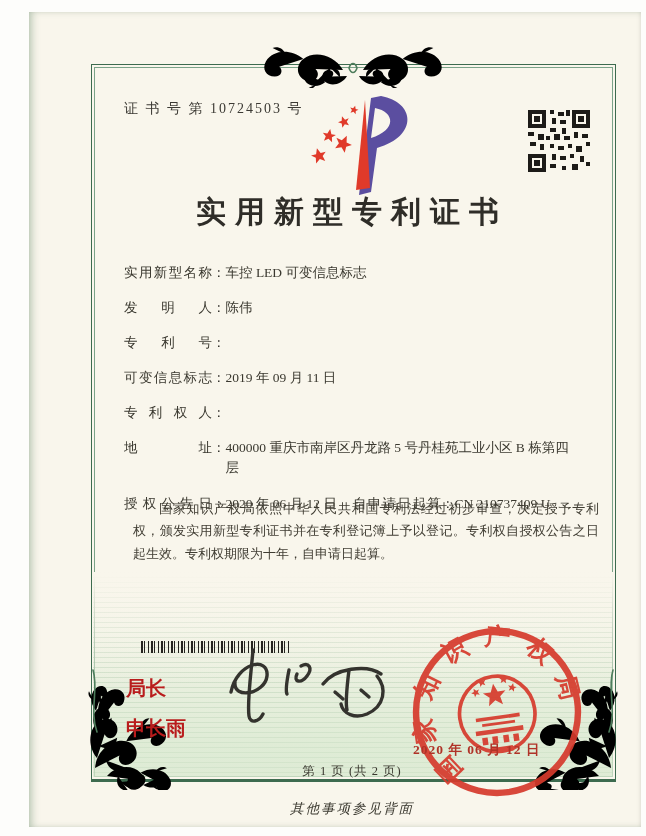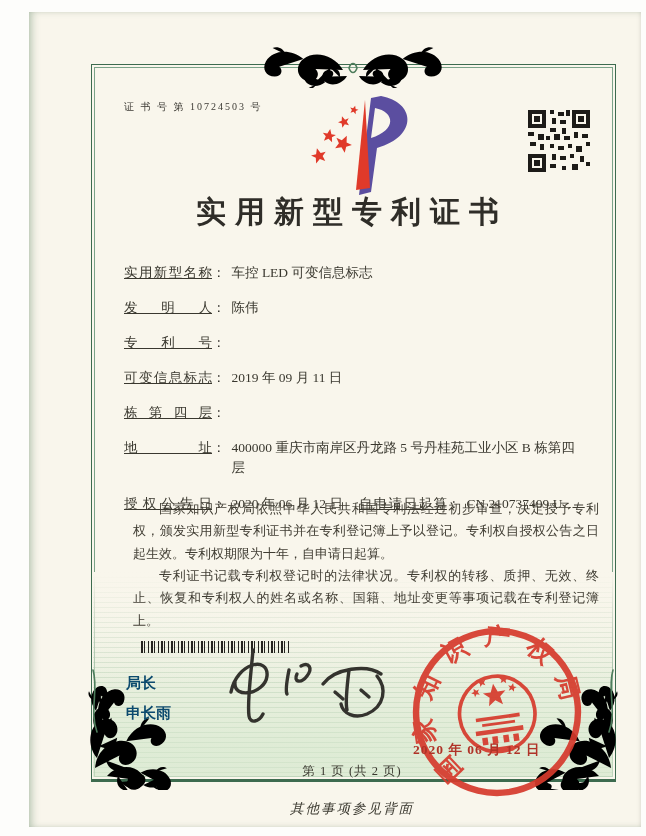--- a/index.html
+++ b/index.html
@@ -21,49 +21,49 @@
     content:"";position:absolute;inset:2px;border:1px solid #7ba389;pointer-events:none;
   }
   .guilloche{
     position:absolute;left:64px;top:560px;width:520px;height:205px;
     background-image:
       linear-gradient(180deg,#f9f6ec 0%,rgba(249,246,236,0) 55%),
       linear-gradient(180deg,rgba(214,232,206,0) 0%,rgba(214,232,206,.75) 85%),
       repeating-linear-gradient(180deg,rgba(96,148,106,.30) 0px,rgba(96,148,106,.30) 1px,rgba(96,148,106,0) 1px,rgba(96,148,106,0) 5px);
   }
   .cert-no{
-    position:absolute;left:95px;top:88px;font-size:10px;letter-spacing:2px;color:#3c3a34;
+    position:absolute;left:95px;top:88px;font-size:14px;letter-spacing:2px;color:#3c3a34;
   }
   .logo{position:absolute;left:270px;top:80px;}
   .qr{position:absolute;left:497px;top:96px;}
   .title{
     position:absolute;left:0;top:180px;width:646px;text-align:center;
     font-size:30px;font-weight:600;letter-spacing:9px;color:#2f2d28;
   }
   .fields{position:absolute;left:95px;top:251px;width:468px;font-size:13.5px;}
   .frow{display:flex;align-items:flex-start;height:35px;line-height:1.45;}
   .frow.addr{height:56px;}
-  .lab{display:inline-block;width:88px;text-align:justify;text-align-last:justify;flex:0 0 88px;color:#3a382f;text-decoration:underline;}
+  .lab{display:inline-block;width:88px;text-align:justify;text-align-last:justify;flex:0 0 88px;color:#3a382f;}
   .colon{flex:0 0 auto;}
-  .val{margin-left:6px;color:#3a382f;}
+  .val{margin-left:0;color:#3a382f;}
   .frow.addr .val{width:352px;}
   .pair2{margin-left:16px;display:flex;}
   .paras{
     position:absolute;left:104px;top:486px;width:466px;
     font-size:13px;line-height:1.72;color:#403d33;text-align:justify;
   }
   .paras p{margin:0;text-indent:2em;}
   .barcode{
     position:absolute;left:112px;top:629px;width:148px;height:12px;
     background:repeating-linear-gradient(90deg,#26241f 0 2px,transparent 2px 3px,#26241f 3px 4px,transparent 4px 7px,#26241f 7px 8px,transparent 8px 10px);
   }
   .signer{
     position:absolute;left:97px;top:656px;
     font-family:"Liberation Sans","DejaVu Sans",sans-serif;
-    font-size:15px;font-weight:bold;color:#0c4a6e;line-height:2.0;
+    font-size:20px;font-weight:bold;color:#b91c1c;line-height:2.0;
   }
   .signature{position:absolute;left:188px;top:632px;}
   .seal{position:absolute;left:376px;top:608px;}
   .seal-date{
     position:absolute;left:384px;top:729px;font-size:13.5px;font-weight:bold;
     color:#b03328;letter-spacing:1px;
   }
   .page-num{
     position:absolute;left:0;top:751px;width:646px;text-align:center;
     font-size:12.5px;color:#3a382f;letter-spacing:1px;
@@ -192,21 +192,21 @@
     <div class="frow">
       <span class="lab">专利号</span>
         <span class="colon">：</span>
     </div>
     <div class="frow">
       <span class="lab">可变信息标志</span>
         <span class="colon">：</span>
       <span class="val">2019 年 09 月 11 日</span>
     </div>
     <div class="frow">
-      <span class="lab">栋第四层</span>
+      <span class="lab">专利权人</span>
         <span class="colon">：</span>
     </div>
     <div class="frow addr">
       <span class="lab">地址</span>
         <span class="colon">：</span>
       <span class="val">400000 重庆市南岸区丹龙路 5 号丹桂苑工业小区 B 栋第四层</span>
     </div>
     <div class="frow">
       <span class="lab">授权公告日</span>
         <span class="colon">：</span>
@@ -214,21 +214,20 @@
       <span class="pair2">
         <span class="lab">自申请日起算</span>
           <span class="colon">：</span>
         <span class="val">CN 210737409 U</span>
       </span>
     </div>
   </div>
 
   <div class="paras">
     <p>国家知识产权局依照中华人民共和国专利法经过初步审查，决定授予专利权，颁发实用新型专利证书并在专利登记簿上予以登记。专利权自授权公告之日起生效。专利权期限为十年，自申请日起算。</p>
-    <p>专利证书记载专利权登记时的法律状况。专利权的转移、质押、无效、终止、恢复和专利权人的姓名或名称、国籍、地址变更等事项记载在专利登记簿上。</p>
   </div>
 
   <div class="barcode"></div>
 
   <div class="signer">
     <div>局长</div>
     <div>申长雨</div>
   </div>
 
   <svg class="signature" width="178" height="86" viewBox="0 0 178 86">

